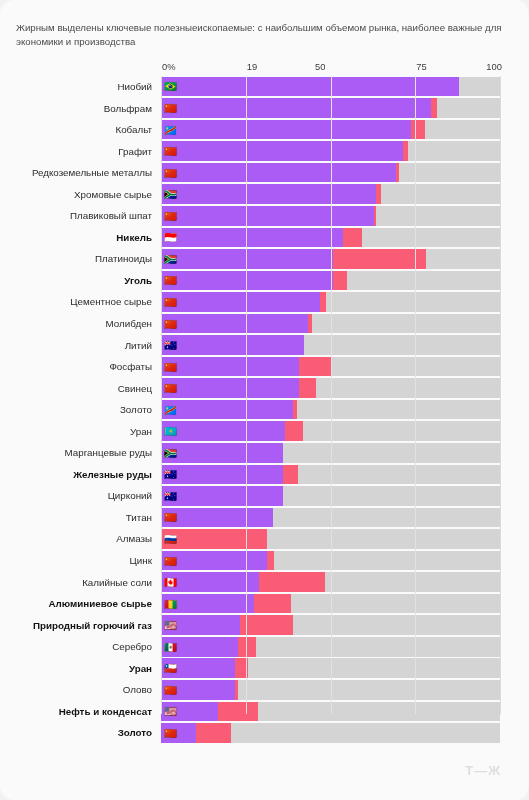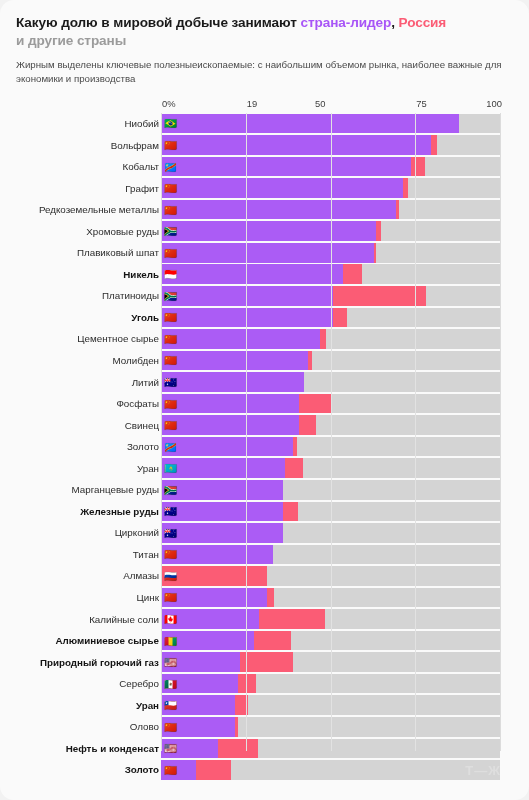--- a/index.html
+++ b/index.html
@@ -70,21 +70,21 @@
   .gline.edge { background: #dcdcdc; }
 
   .row {
     position: relative;
     height: 21.55px;
     display: flex;
     align-items: center;
   }
   .rlabel {
     width: 145px;
-    padding-right: 2px;
+    padding-right: 9px;
     text-align: right;
     font-size: 9.8px;
     color: #2c2c2c;
     white-space: nowrap;
     overflow: hidden;
   }
   .rlabel.key { font-weight: bold; color: #141414; }
   .track {
     position: relative;
     width: 339px;
@@ -118,24 +118,20 @@
     letter-spacing: 1px;
     color: #dedede;
     font-weight: bold;
   }
 </style>
 </head>
 <body>
 
 <div id="card">
 
-  <div id="title">
-    <span>Какую долю в мировой добыче занимают </span><span class="lead">страна-лидер</span><span>, </span><span class="rus">Россия</span><br>
-    <span class="rest">и другие страны</span>
-  </div>
 
   <div id="subtitle">Жирным выделены ключевые полезныеископаемые: с наибольшим объемом рынка, наиболее важные для экономики и производства</div>
 
   <div id="plot">
     <div class="axis-row" id="axis">
         <span class="axis-tick" style="left: 1px;">0%</span>
         <span class="axis-tick" style="left: 85.75px;">19</span>
         <span class="axis-tick" style="left: 154px;">50</span>
         <span class="axis-tick" style="left: 255.25px;">75</span>
         <span class="axis-tick" style="left: auto; right: -2px;">100</span>
@@ -179,21 +175,21 @@
         </div>
         <div class="row">
           <div class="rlabel">Редкоземельные металлы</div>
           <div class="track">
             <div class="seg leader" style="width: 234.927px;"></div>
             <div class="seg russia" style="left: 234.927px; width: 3.051px;"></div>
             <span class="flag" title="Китай">🇨🇳</span>
           </div>
         </div>
         <div class="row">
-          <div class="rlabel">Хромовые руды</div>
+          <div class="rlabel">Хромовые сырье</div>
           <div class="track">
             <div class="seg leader" style="width: 214.926px;"></div>
             <div class="seg russia" style="left: 214.926px; width: 5.085px;"></div>
             <span class="flag" title="ЮАР">🇿🇦</span>
           </div>
         </div>
         <div class="row">
           <div class="rlabel">Плавиковый шпат</div>
           <div class="track">
             <div class="seg leader" style="width: 212.892px;"></div>

